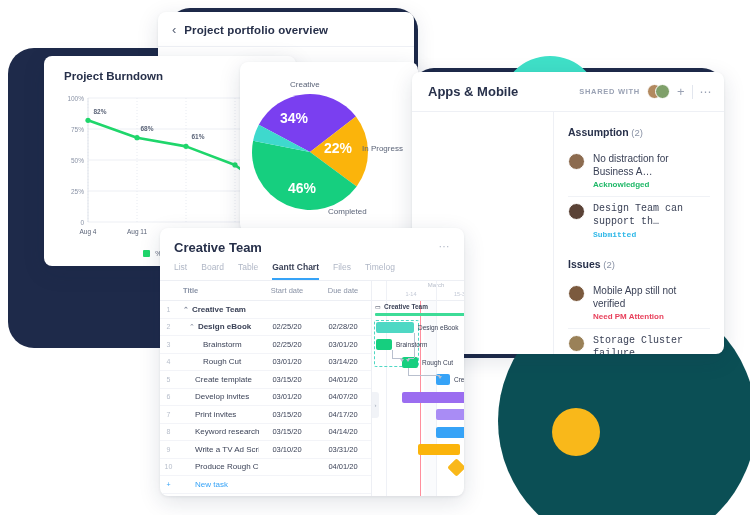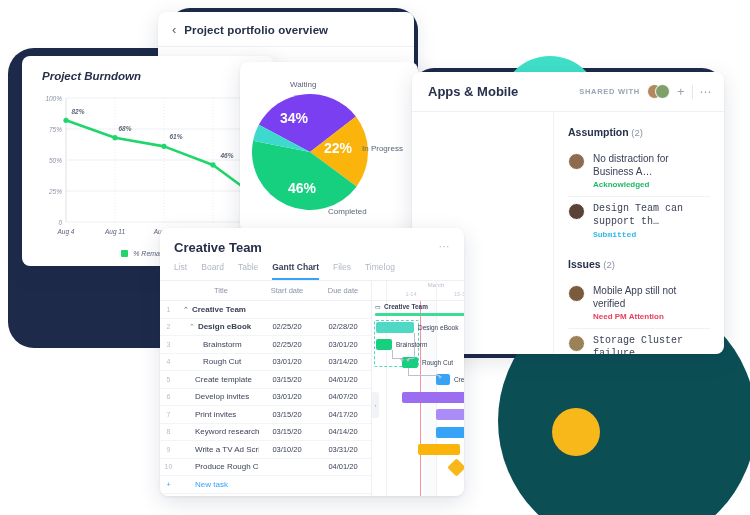--- a/index.html
+++ b/index.html
@@ -55,21 +55,21 @@
   .portfolio-title { font-size:11.5px; font-weight:bold; color:#27304a; letter-spacing:.1px; }
   .portfolio-sub { padding: 10px 14px; font-size:10.5px; font-weight:bold; color:#27304a; }
 
   
   #card-pie { left:240px; top:62px; width:178px; height:170px; }
   .pie-wrap { position:relative; width:100%; height:100%; }
   .pie-lbl { position:absolute; font-size:8px; color:#5b6478; white-space:nowrap; }
   .pie-val { position:absolute; font-size:14px; font-weight:bold; color:#fff; }
 
   
-  #card-burndown { left:22px; top:56px; width:252px; height:210px;font-style:italic; }
+  #card-burndown { left:44px; top:56px; width:252px; height:210px; }
   .bd-title { font-size:11.5px; font-weight:bold; color:#27304a; padding:14px 0 6px 20px; }
   .bd-plot { position:relative; width:252px; height:160px; }
   .bd-ytick { position:absolute; right:0; font-size:6.5px; color:#8a93a6; text-align:right; transform: translateY(-50%); }
   .bd-xtick { position:absolute; font-size:6.5px; color:#5b6478; transform: translateX(-50%); }
   .bd-dlbl { position:absolute; font-size:6.5px; color:#5b6478; font-weight:bold; transform:translate(-50%,-50%); }
   .bd-legend { display:flex; align-items:center; justify-content:center; gap:5px; margin-top:2px; }
   .bd-swatch { width:7px; height:7px; background:#1fd66b; border-radius:1px; }
   .bd-legend-txt { font-size:7px; color:#5b6478; }
 
   
@@ -122,21 +122,21 @@
 
   .ct-grid { display:flex; height:215px; }
   .ct-table { width:212px; border-right:1px solid #edeff4; }
   .ct-thead, .ct-row { display:flex; align-items:center; height:17.5px; }
   .ct-thead { border-bottom:1px solid #edeff4; height:20px; }
   .ct-row { border-bottom:1px solid #f3f4f8; }
   .c-num { width:17px; text-align:center; font-size:7px; color:#b6bdca; flex:0 0 17px; }
   .c-title { flex:1; font-size:8px; color:#3b4257; padding-left:3px; overflow:hidden; white-space:nowrap; }
   .c-date { width:56px; flex:0 0 56px; font-size:7.5px; color:#3b4257; text-align:center; }
   .ct-thead .c-title, .ct-thead .c-date { font-size:7.5px; color:#8a93a6; }
-  .ct-thead .c-title { text-align:center; padding-left:6px; }
+  .ct-thead .c-title { text-align:left; padding-left:6px;font-weight:bold; }
   .caret { color:#7d8598; font-size:7px; margin-right:3px; }
   .lvl1 { padding-left:6px; font-weight:bold; }
   .lvl2 { padding-left:12px; }
   .lvl3 { padding-left:26px; }
   .lvl2b { padding-left:18px; }
   .newtask { color:#36a3f7; font-size:8px; }
   .plus-row { color:#36a3f7; }
 
   .ct-gantt { flex:1; position:relative; overflow:hidden; }
   .g-head { height:20px; border-bottom:1px solid #edeff4; position:relative; }
@@ -225,21 +225,21 @@
     <div class="pie-wrap" id="pie-wrap">
         <svg width="178" height="170" style="position:absolute;left:0;top:0">
           <path d="M 70 90 L 18.78903961418225 62.77064935841832 A 58 58 0 0 1 115.9481810210327 54.605584326642564 Z" fill="#7a3ff0"></path>
           <path d="M 70 90 L 115.9481810210327 54.605584326642564 A 58 58 0 0 1 116.67710238888762 124.42743255860509 Z" fill="#fbb40b"></path>
           <path d="M 70 90 L 116.67710238888762 124.42743255860509 A 58 58 0 0 1 13.100195143676181 78.7566816592134 Z" fill="#16cf7f"></path>
           <path d="M 70 90 L 13.100195143676181 78.7566816592134 A 58 58 0 0 1 18.78903961418223 62.77064935841835 Z" fill="#3ed9cd"></path>
         </svg>
         <div class="pie-val" style="left: 40px; top: 48px;">34%</div>
         <div class="pie-val" style="left: 84px; top: 78px;">22%</div>
         <div class="pie-val" style="left: 48px; top: 118px;">46%</div>
-        <div class="pie-lbl" style="left: 50px; top: 18px;">Waiting</div>
+        <div class="pie-lbl" style="left: 50px; top: 18px;">Creative</div>
         <div class="pie-lbl" style="left: 122px; top: 82px;">In Progress</div>
         <div class="pie-lbl" style="left: 88px; top: 145px;">Completed</div>
       </div>
   </div>
 
   <div class="card" id="card-apps">
     <div class="apps-head">
       <span class="apps-title">Apps &amp; Mobile</span>
       <div class="apps-head-right">
         <span class="shared-lbl">SHARED WITH</span>

